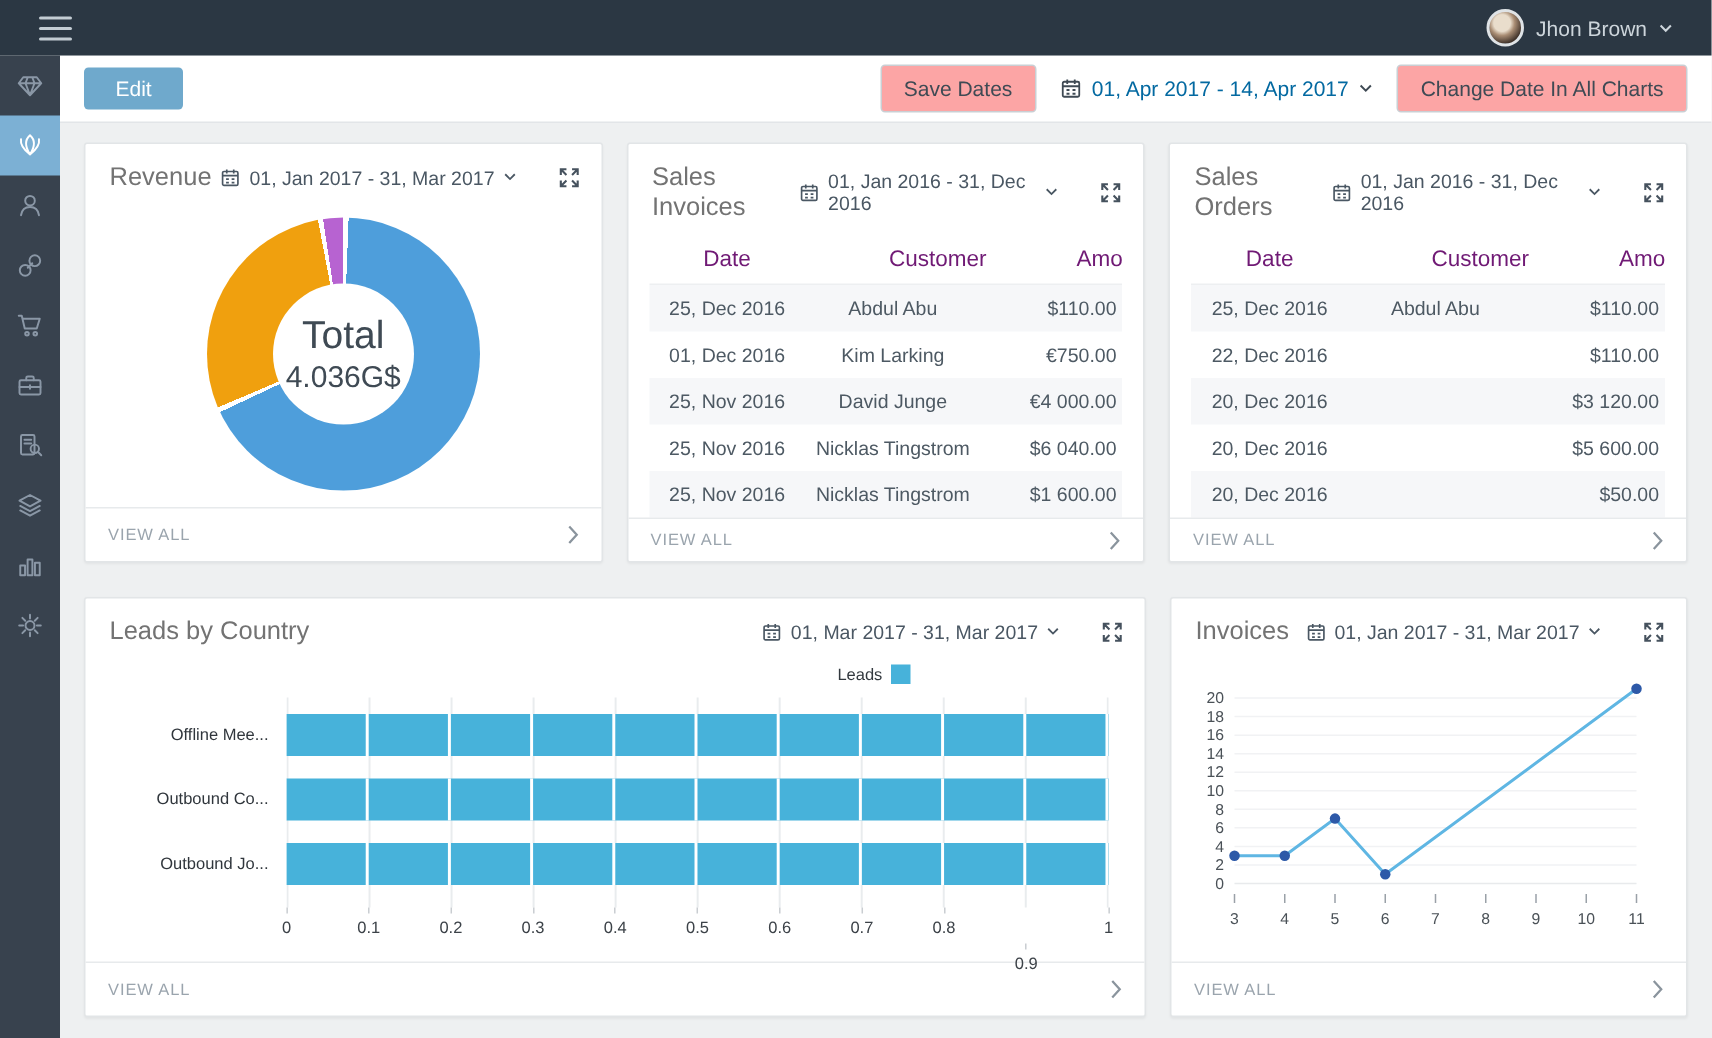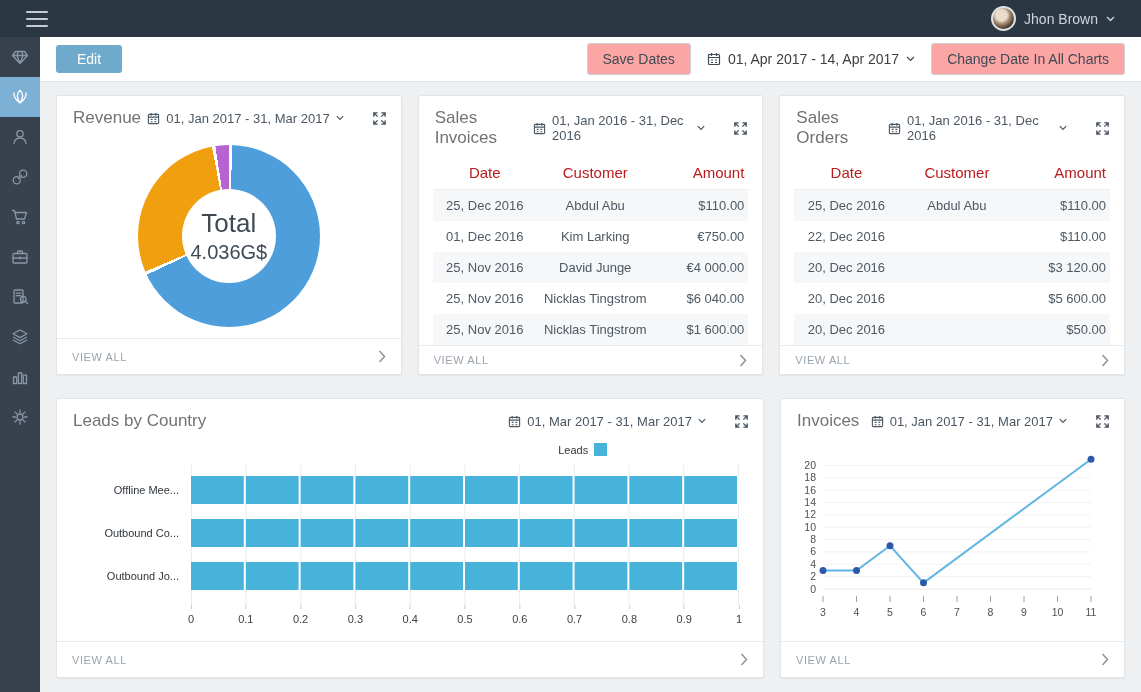--- a/index.html
+++ b/index.html
@@ -23,21 +23,21 @@
   .side-item svg { display:block; }
 
   
   .main { position:absolute; left:40px; top:37px; right:0; bottom:0; }
   .toolbar { height:45px; background:#fff; border-bottom:1px solid #e2e5e8; display:flex; align-items:center; padding:0 16px; }
   .btn-edit { background:#6fa9cc; color:#fff; border:none; border-radius:3px; padding:6px 21px; font-size:14px;
               font-family:inherit; cursor:pointer; }
   .toolbar-right { margin-left:auto; display:flex; align-items:center; gap:16px; }
   .btn-outline { background:#fca5a5; border:1px solid #c9cfd4; border-radius:3px; padding:7px 15px; font-size:14px;
                  color:#3f4a54; font-family:inherit; cursor:pointer; }
-  .date-select { display:flex; align-items:center; gap:7px; color:#404040; font-size:14px; cursor:pointer; }
+  .date-select { display:flex; align-items:center; gap:7px; color:#0369a1; font-size:14px; cursor:pointer; }
   .date-select svg, .card-date svg { flex:none; }
 
   .content { padding:13px 16px 0 16px; }
   .row { display:flex; gap:16px; }
   .row1 { margin-bottom:23px; }
 
   .card { background:#fff; border:1px solid #e2e5e7; border-radius:2px; box-shadow:0 1px 2px rgba(0,0,0,.05);
           height:280px; display:flex; flex-direction:column; }
   .card.flex1 { flex:1; min-width:0; }
   .card.fixed { width:345px; flex:none; }
@@ -56,21 +56,21 @@
   .donut-wrap { flex:1; display:flex; align-items:center; justify-content:center; }
   .donut { width:182px; height:182px; border-radius:50%; position:relative; }
   .donut-hole { position:absolute; inset:44px; background:#fff; border-radius:50%;
                 display:flex; flex-direction:column; align-items:center; justify-content:center; }
   .donut-hole .t1 { font-size:26px; color:#3f4a54; }
   .donut-hole .t2 { font-size:20px; color:#3f4a54; margin-top:2px; }
 
   
   .tbl { padding:2px 14px 0 14px; }
   .trow { display:flex; align-items:center; height:31px; font-size:13px; color:#4d5963; }
-  .trow.thead { height:34px; font-size:15px; color:#b91c1c; border-bottom:1px solid #edeff1; }
+  .trow.thead { height:34px; font-size:15px; color:#701a75; border-bottom:1px solid #edeff1;gap:30px; }
   .trow.striped { background:#f6f7f9; }
   .tc { padding:0 4px; white-space:nowrap; overflow:hidden; }
   .tc0 { width:33%; text-align:center; }
   .tc1 { width:37%; text-align:center; }
   .tc2 { flex:1; text-align:right; }
 
   
   .leads-body { flex:1; position:relative; }
   .legend { position:absolute; top:6px; left:71%; display:flex; align-items:center; gap:6px; font-size:11px; color:#32383e; }
   .legend-swatch { width:13px; height:13px; background:#47b2da; display:inline-block; }
@@ -415,21 +415,21 @@
           <div class="leads-ticks" id="leads-ticks">
               <span class="xtick" style="left: 0%;"><i></i>0</span>
               <span class="xtick" style="left: 10%;"><i></i>0.1</span>
               <span class="xtick" style="left: 20%;"><i></i>0.2</span>
               <span class="xtick" style="left: 30%; justify-content: center;"><i></i>0.3</span>
               <span class="xtick" style="left: 40%;"><i></i>0.4</span>
               <span class="xtick" style="left: 50%;"><i></i>0.5</span>
               <span class="xtick" style="left: 60%;"><i></i>0.6</span>
               <span class="xtick" style="left: 70%;"><i></i>0.7</span>
               <span class="xtick" style="left: 80%;"><i></i>0.8</span>
-              <span class="xtick" style="left: 90%;"><i></i>0.9</span>
+              <span class="xtick" style="left: 90%; margin-top: 24px;"><i></i>0.9</span>
               <span class="xtick" style="left: 100%;"><i></i>1</span>
             </div>
         </div>
         <div class="card-footer">
           <span>VIEW ALL</span>
           <svg width="8" height="13" viewBox="0 0 8 13" fill="none" stroke="currentColor" stroke-width="1.5">
               <path d="M1.5 1l5 5.5-5 5.5"></path>
             </svg>
         </div>
       </div>

